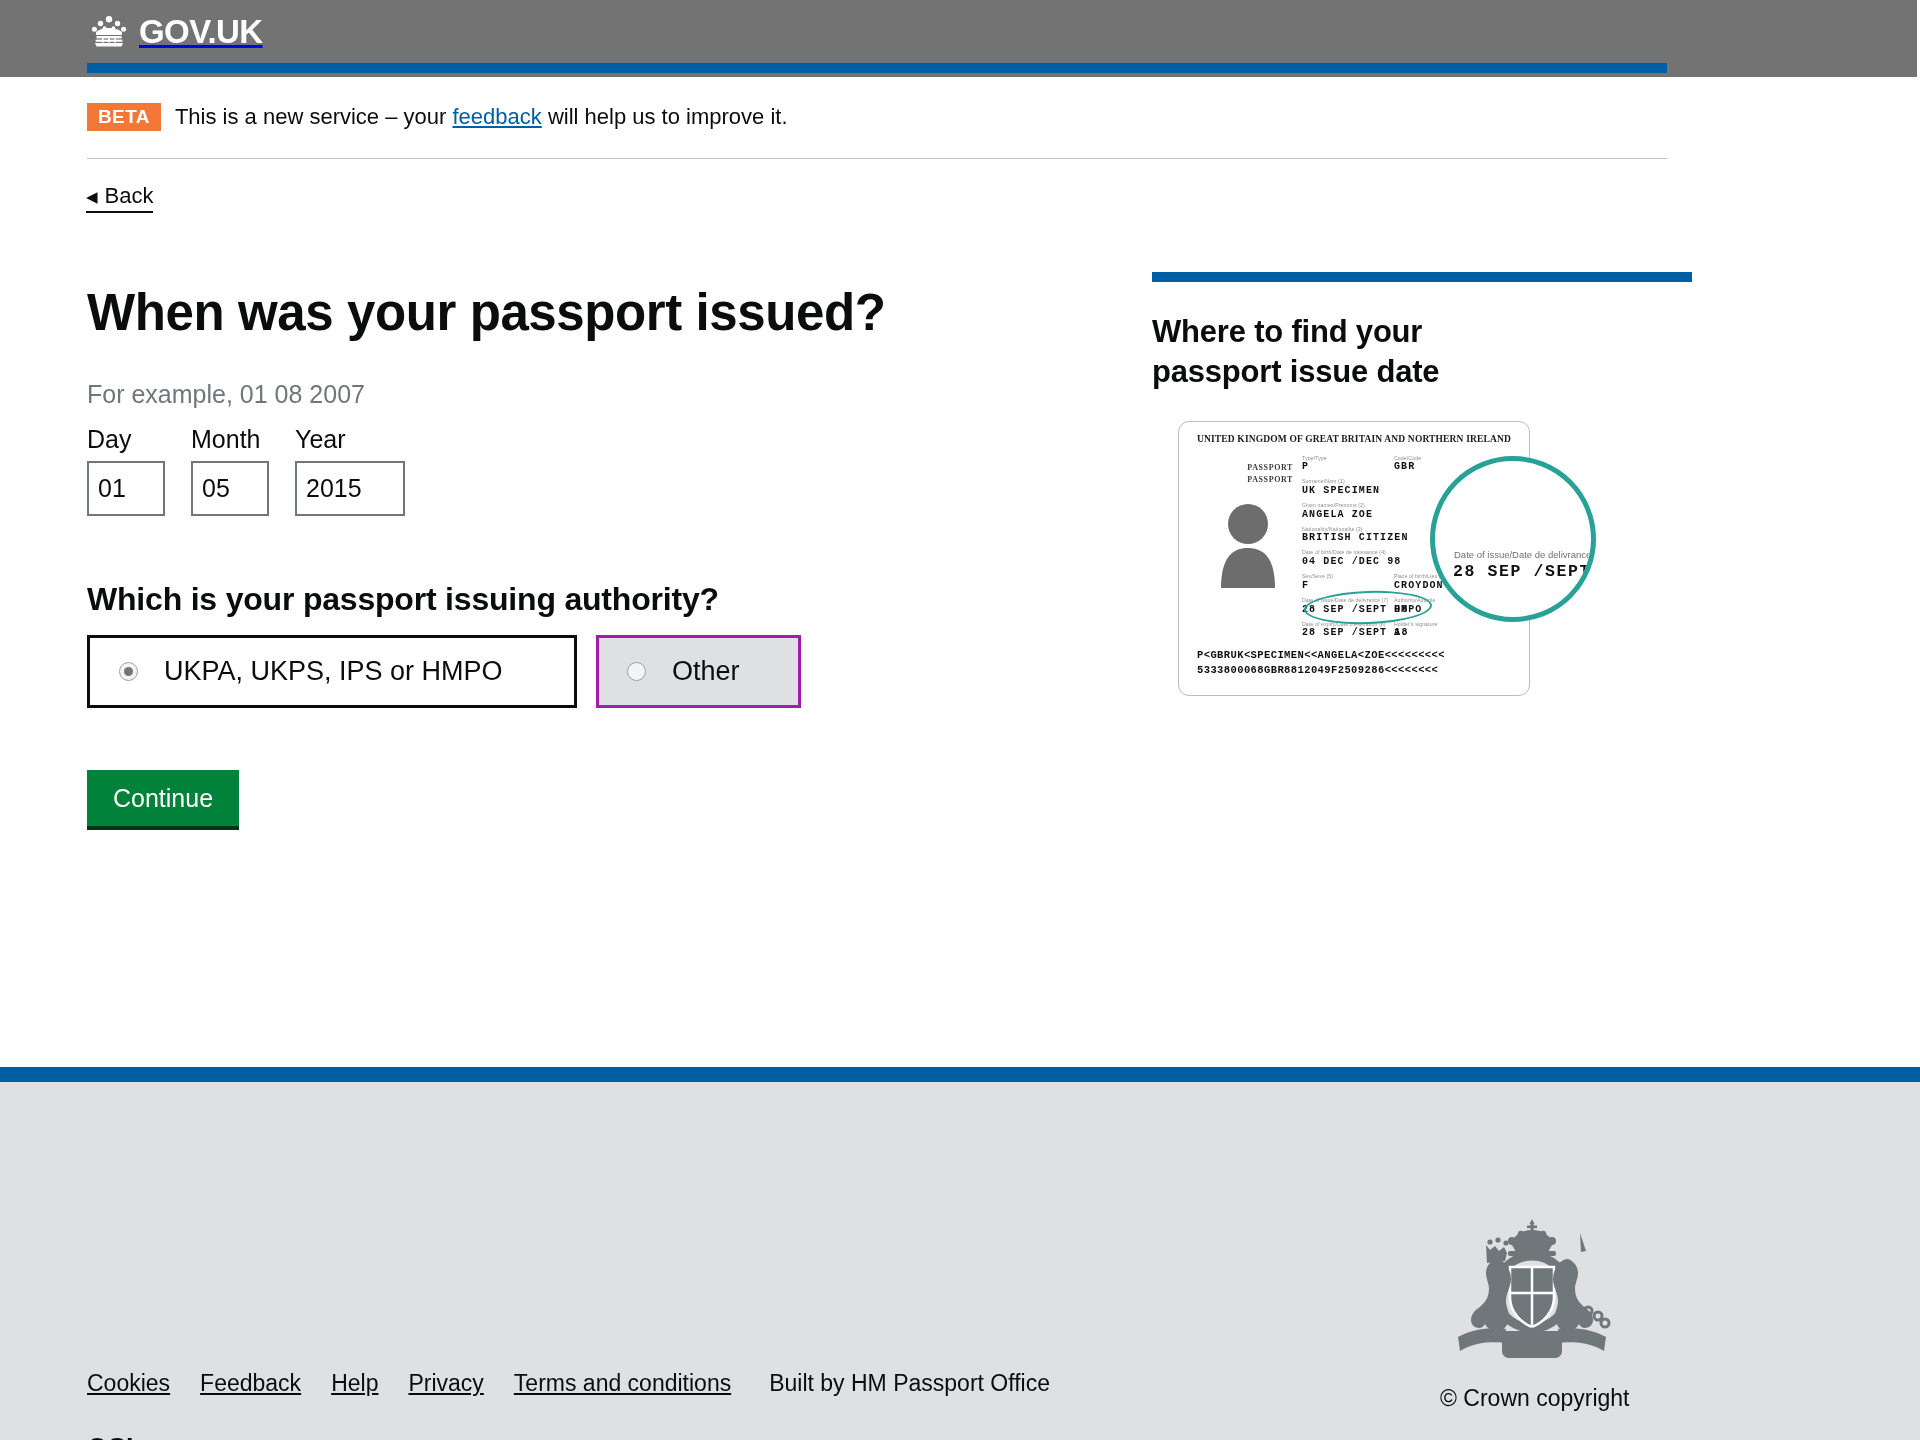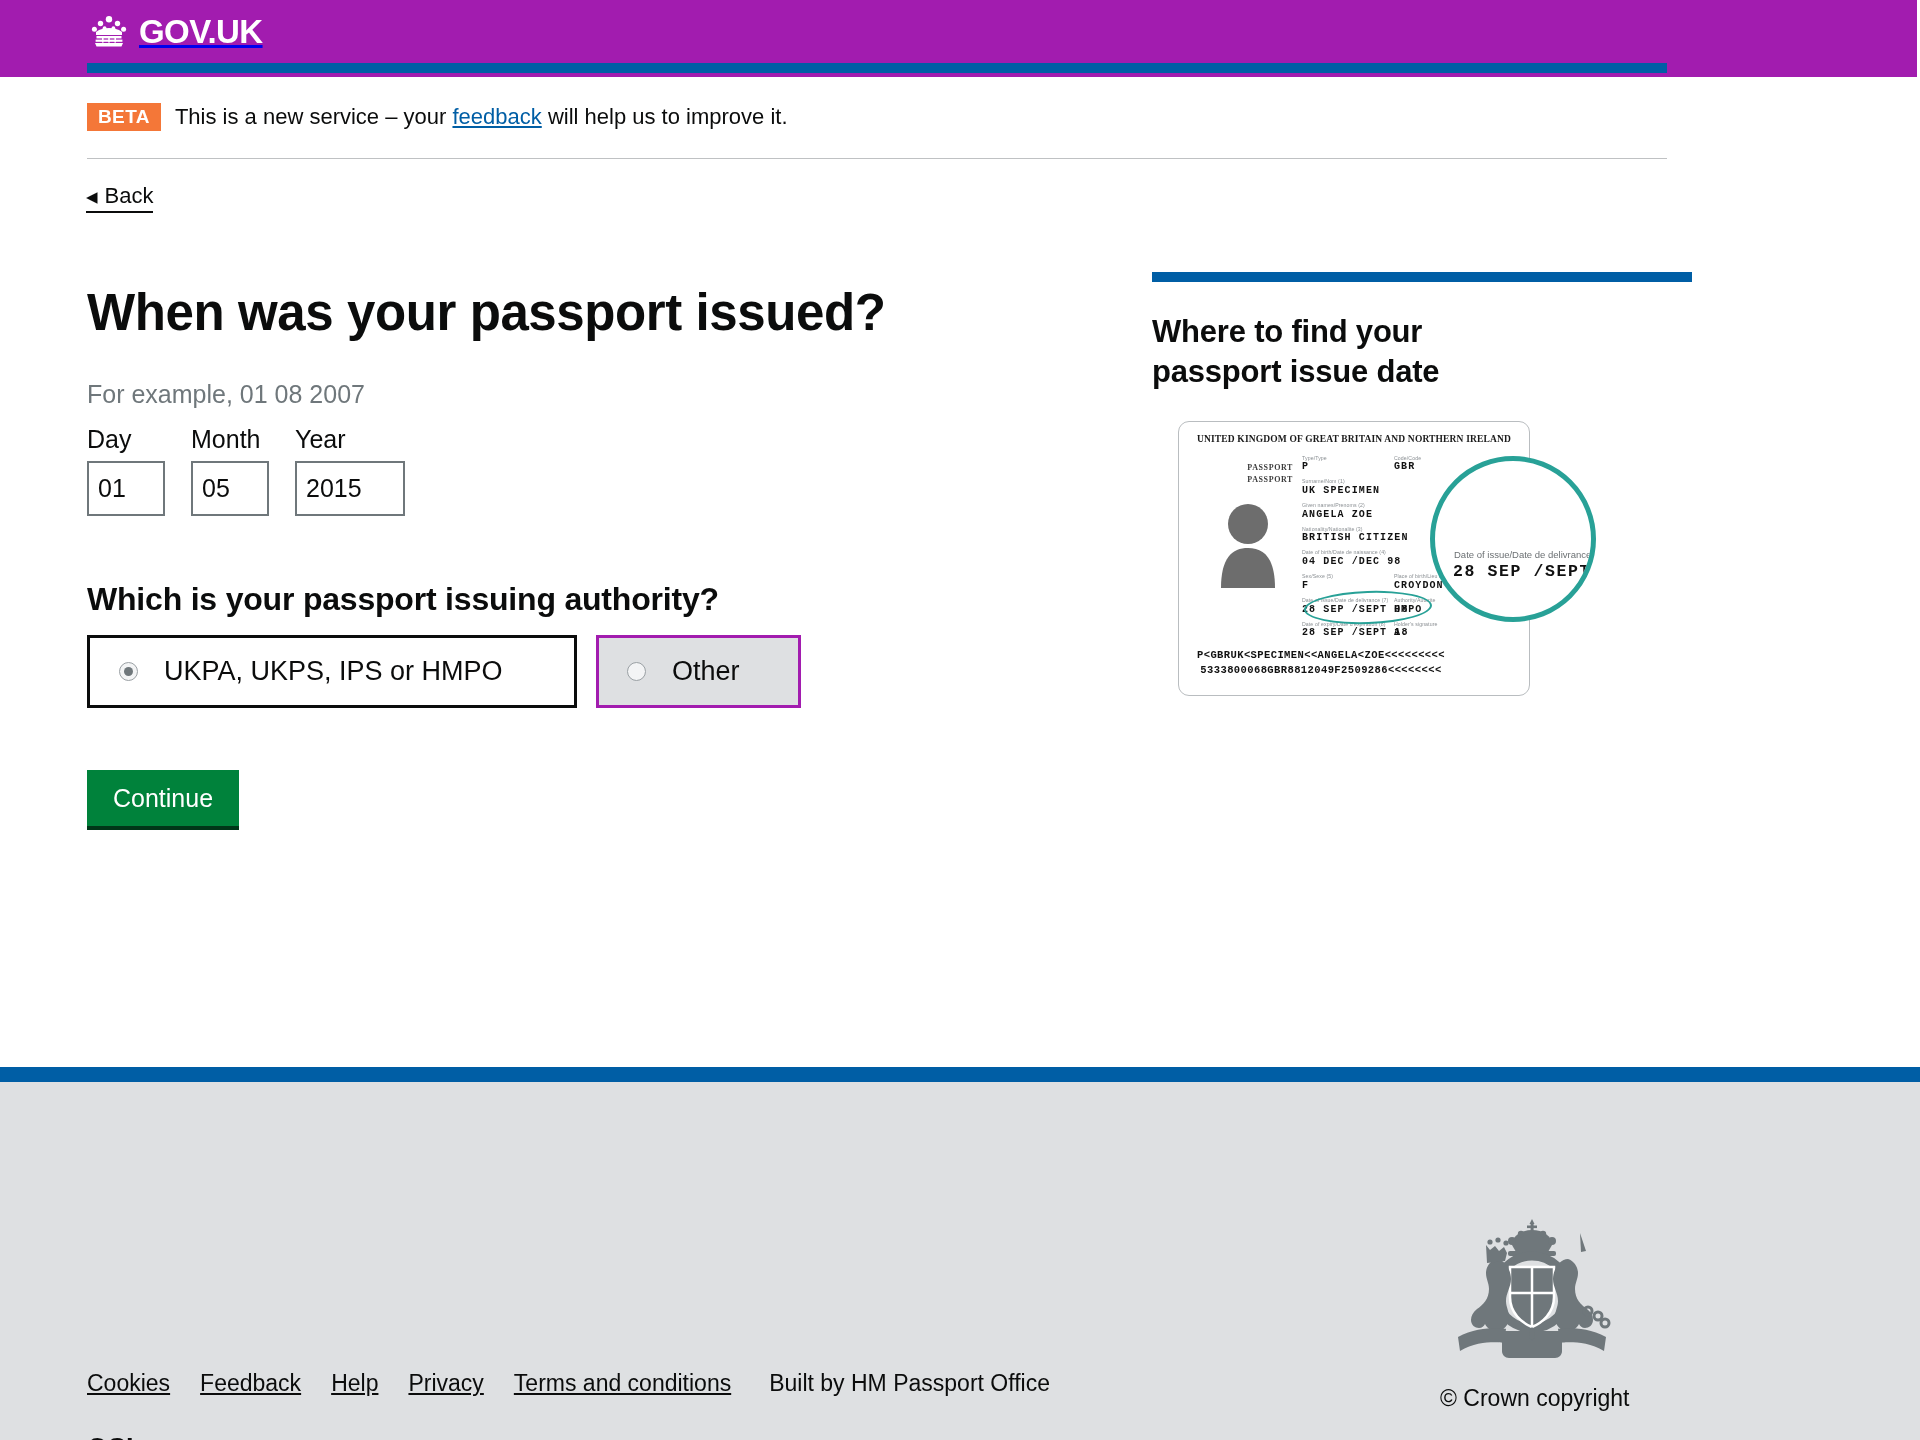--- a/index.html
+++ b/index.html
@@ -9,21 +9,21 @@
     background:#ffffff;
     font-family:"Liberation Sans", sans-serif;
     color:#0b0c0c;
     overflow:hidden;
     position:relative;
   }
 
   
   .gov-header{
     position:absolute; left:0; top:0; width:1917px; height:77px;
-    background:#a21caf;
+    background:#737373;
   }
   .gov-logo{
     position:absolute; left:88px; top:5px;
     display:flex; align-items:center; gap:9px;
     height:52px;
   }
   .crown-ico{ width:42px; height:32px; display:block; }
   .gov-logo-text{
     color:#ffffff; font-size:33px; font-weight:bold;
     letter-spacing:-0.6px; line-height:1;
@@ -174,21 +174,21 @@
     font-family:"Liberation Mono", monospace;
     font-size:10px; font-weight:bold; color:#111; line-height:1.25;
     letter-spacing:1.1px; white-space:nowrap;
   }
   .pp-two{ display:flex; }
   .pp-two > div:first-child{ width:92px; }
   .pp-mrz{
     position:absolute; left:18px; bottom:16px;
     font-family:"Liberation Mono", monospace;
     font-size:10.5px; font-weight:bold; color:#111;
-    letter-spacing:0.4px; line-height:1.45; white-space:nowrap;text-align:center;
+    letter-spacing:0.4px; line-height:1.45; white-space:nowrap;
   }
   
   .ellipse-small{
     position:absolute; left:125px; top:169px;
     width:128px; height:33px;
     border:2.5px solid #28a197; border-radius:50%;
     transform:rotate(-2deg);
   }
   
   .magnifier{

